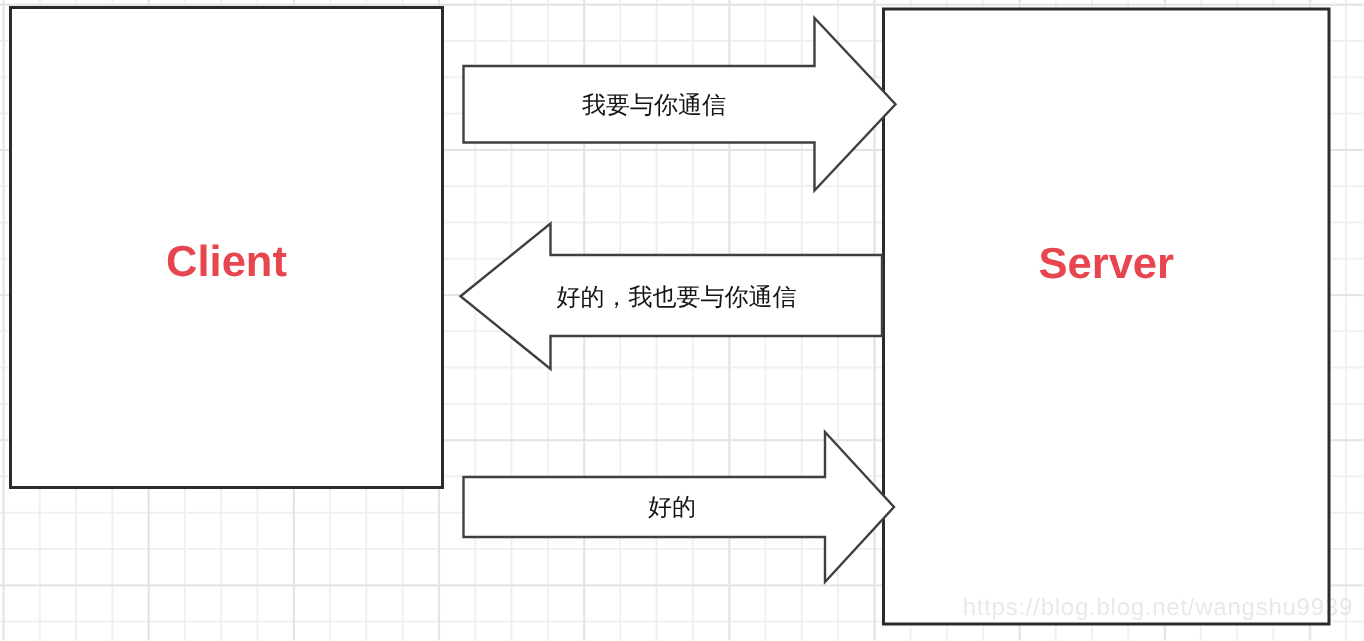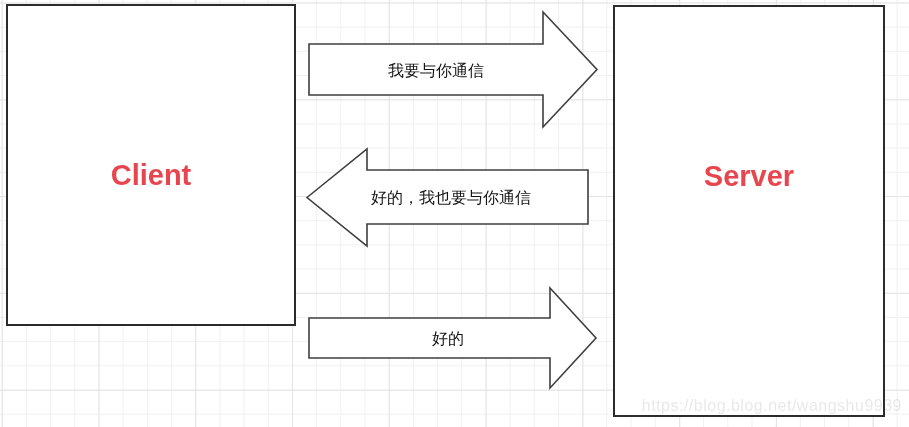--- a/index.html
+++ b/index.html
@@ -23,21 +23,21 @@
     background-size: 96.8px 96.8px, 96.8px 96.8px, 24.2px 24.2px, 24.2px 24.2px;
     background-position: 1.7px 2.5px;
   }
   .node {
     position: absolute;
     background: #ffffff;
     border: 2px solid #2b2b2b;
     box-sizing: border-box;
   }
   .node-client { left: 6px;   top: 4px; width: 290px; height: 322px; }
-  .node-server { left: 613px; top: 5px; width: 272px; height: 412px; padding-left: 12px; }
+  .node-server { left: 588px; top: 5px; width: 299px; height: 412px; padding-left: 12px; }
   .node-label {
     position: absolute;
     left: 0;
     width: 100%;
     top: 151px;
     text-align: center;
     font-size: 29px;
     font-weight: bold;
     color: #e8464f;
     letter-spacing: 0px;

